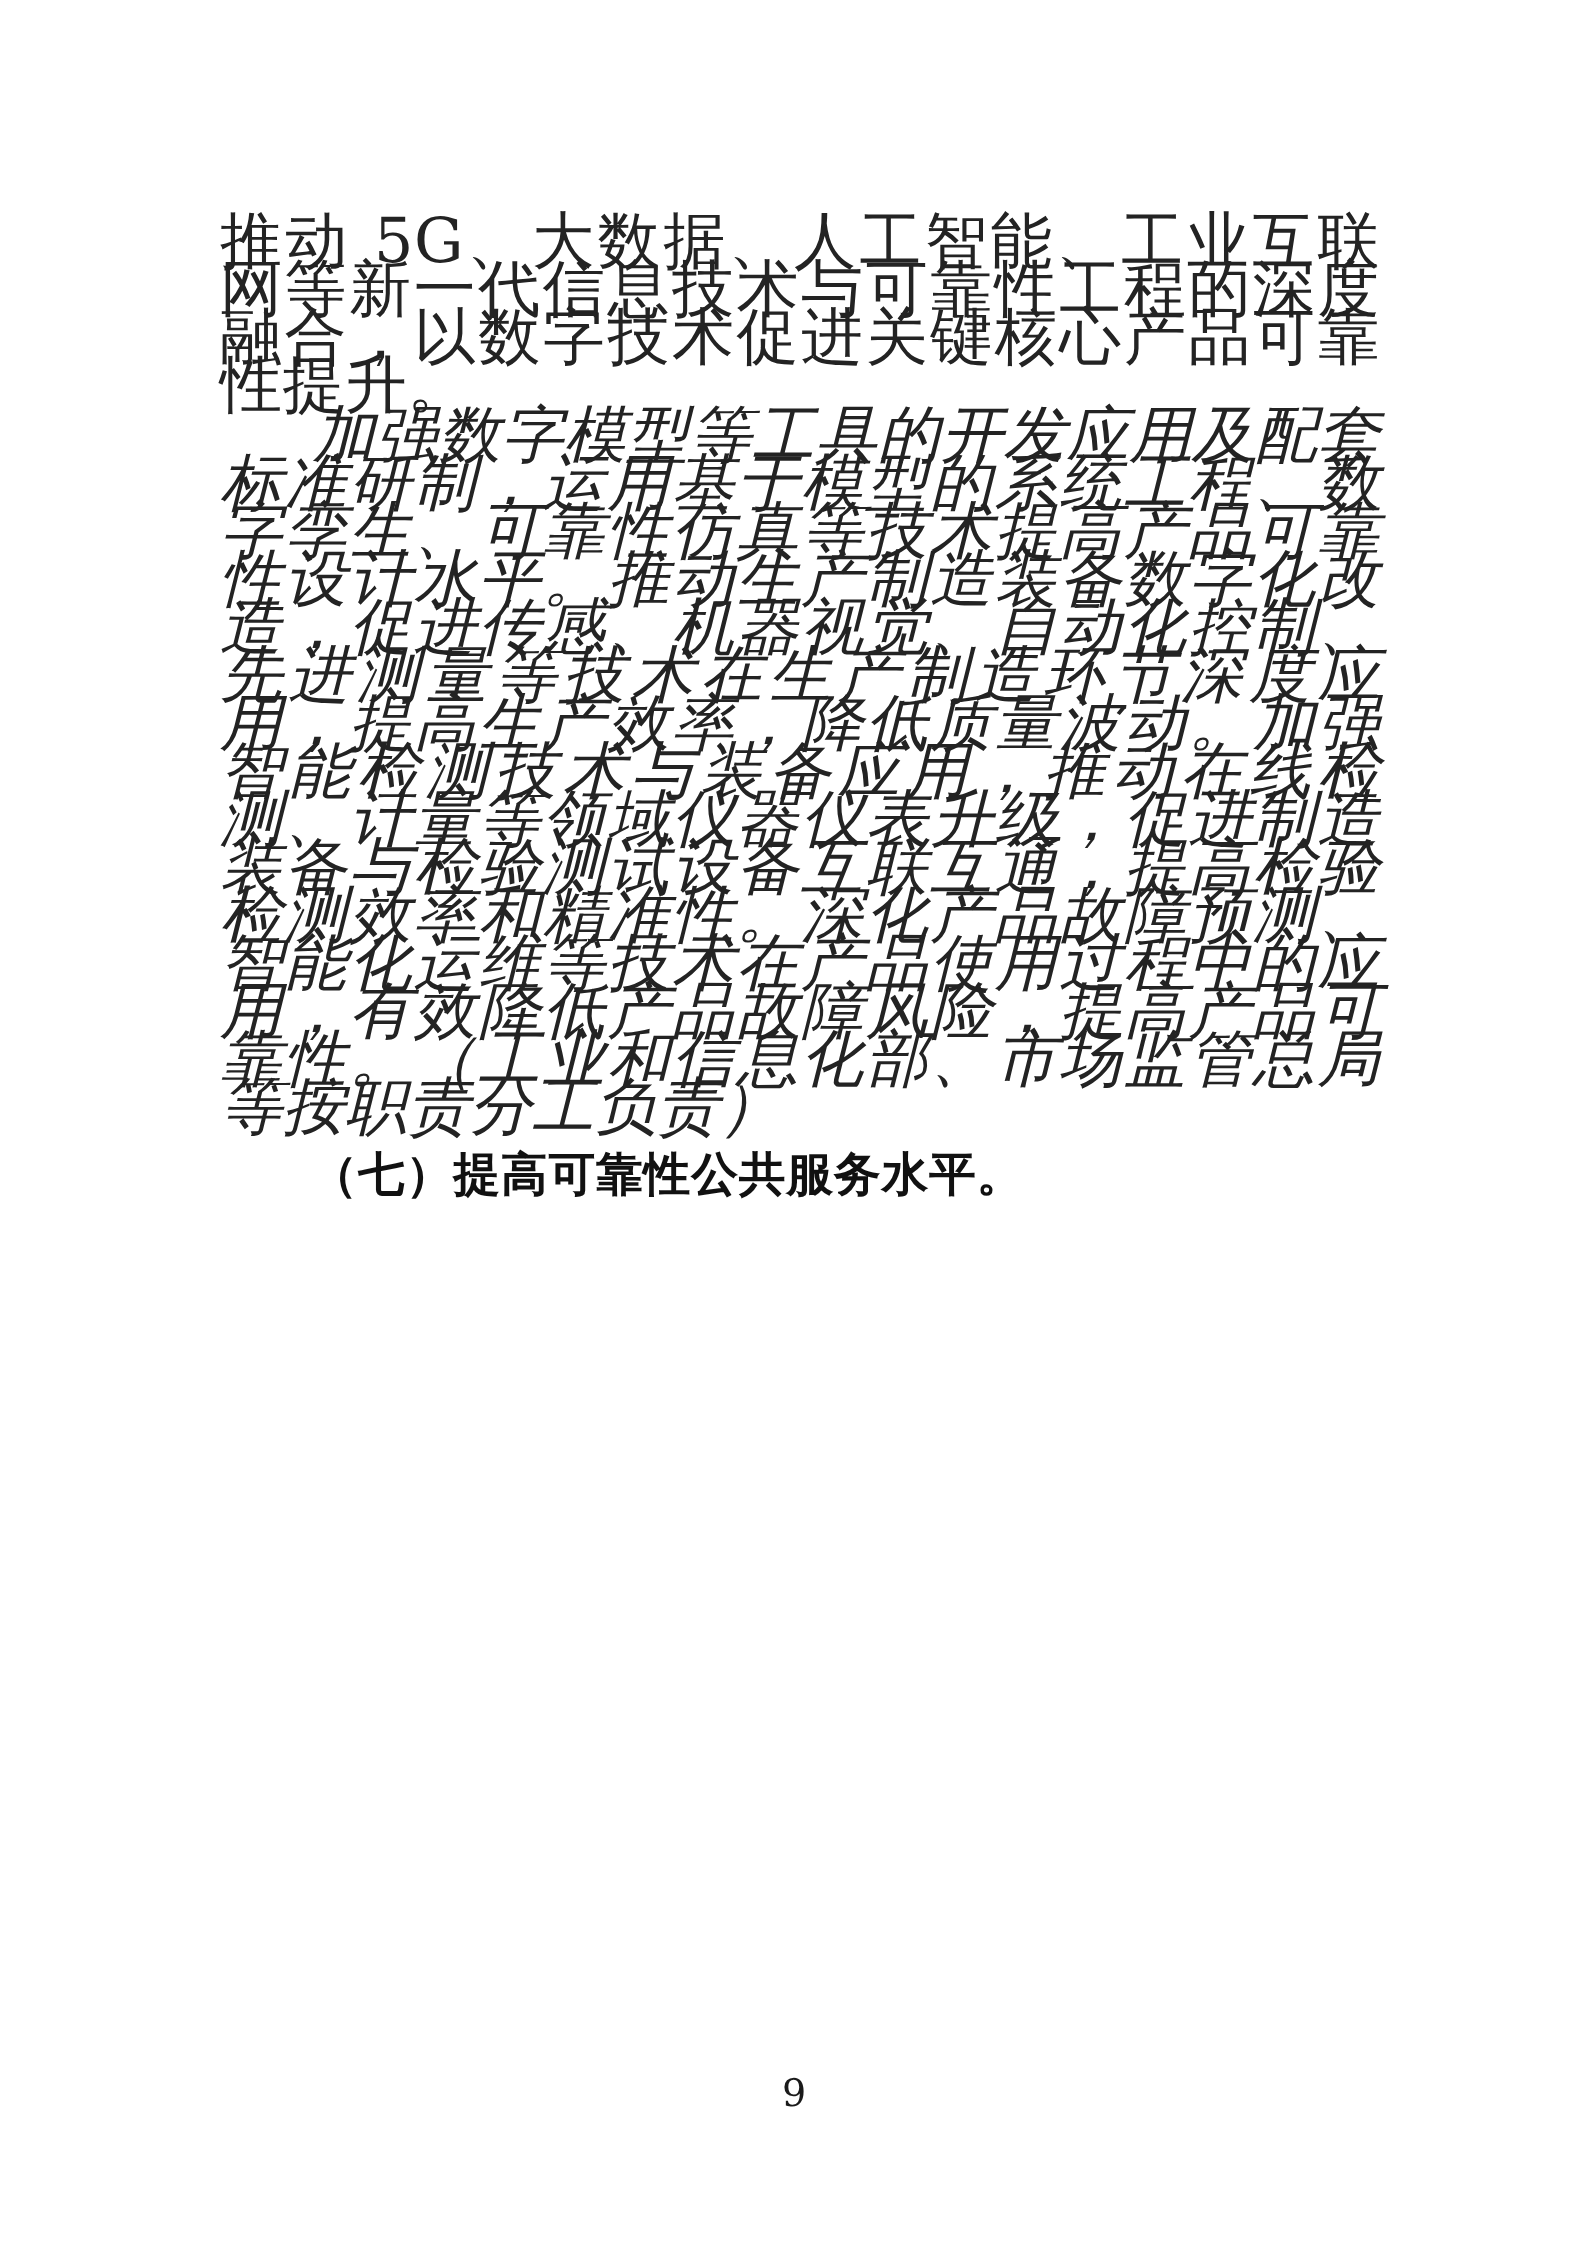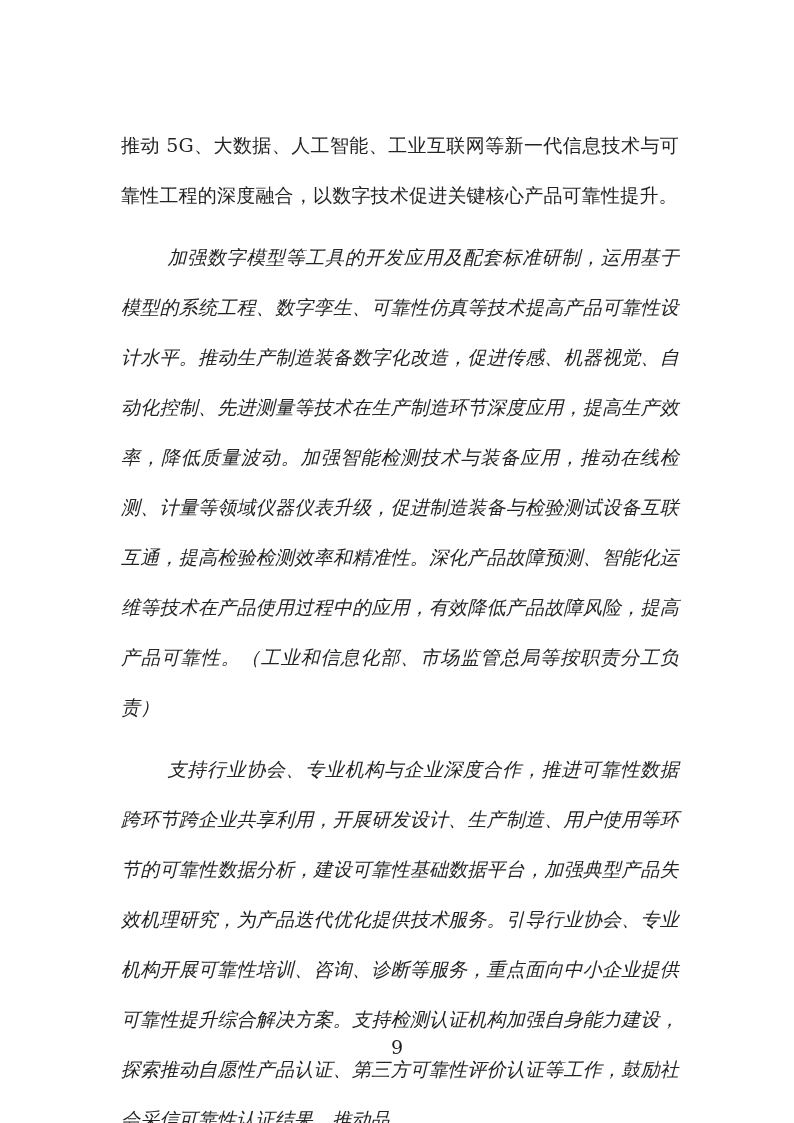--- a/index.html
+++ b/index.html
@@ -27,23 +27,23 @@
   }
 
   #content {
     position: absolute;
     left: 109px;
     top: 108px;
     width: 582px;
   }
 
   .para {
-    margin: 12px;
-    font-size: 19px;
-    line-height: 50px;
+    margin: 1px;
+    font-size: 31px;
+    line-height: 24px;
     letter-spacing: 0.2px;
     text-align: justify;
     text-justify: inter-character;
     color: #232323;
     font-family: "DejaVu Serif", "Liberation Serif", serif;
   }
 
   .para.cont {
     text-indent: 0;
   }
@@ -79,20 +79,20 @@
 <body>
 
 <div id="page">
 
   <div id="content">
 
     <p class="para cont">推动 5G、大数据、人工智能、工业互联网等新一代信息技术与可靠性工程的深度融合，以数字技术促进关键核心产品可靠性提升。</p>
 
     <p class="para indent">加强数字模型等工具的开发应用及配套标准研制，运用基于模型的系统工程、数字孪生、可靠性仿真等技术提高产品可靠性设计水平。推动生产制造装备数字化改造，促进传感、机器视觉、自动化控制、先进测量等技术在生产制造环节深度应用，提高生产效率，降低质量波动。加强智能检测技术与装备应用，推动在线检测、计量等领域仪器仪表升级，促进制造装备与检验测试设备互联互通，提高检验检测效率和精准性。深化产品故障预测、智能化运维等技术在产品使用过程中的应用，有效降低产品故障风险，提高产品可靠性。（工业和信息化部、市场监管总局等按职责分工负责）</p>
 
+    <p class="heading">（七）提高可靠性公共服务水平。</p>
 
-    <p class="para indent">支持行业协会、专业机构与企业深度合作，推进可靠性数据跨环节跨企业共享利用，开展研发设计、生产制造、用户使用等环节的可靠性数据分析，建设可靠性基础数据平台，加强典型产品失效机理研究，为产品迭代优化提供技术服务。引导行业协会、专业机构开展可靠性培训、咨询、诊断等服务，重点面向中小企业提供可靠性提升综合解决方案。支持检测认证机构加强自身能力建设，探索推动自愿性产品认证、第三方可靠性评价认证等工作，鼓励社会采信可靠性认证结果。推动品</p>
 
   </div>
 
   <div id="page-number">9</div>
 
 </div>
 
 </body></html>

